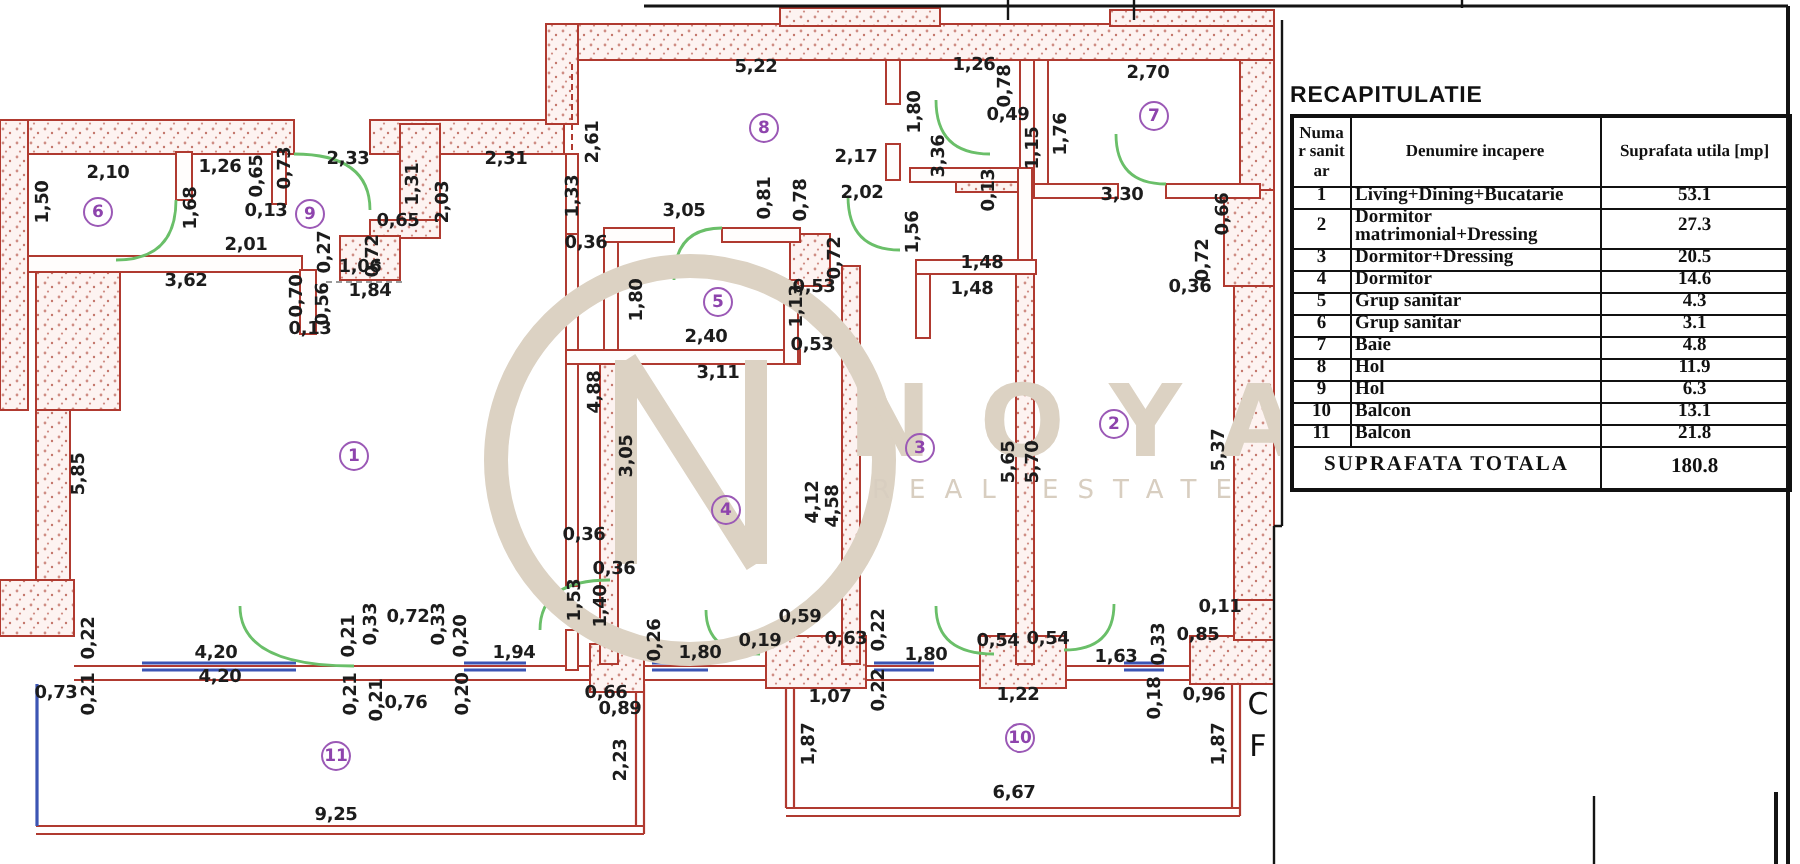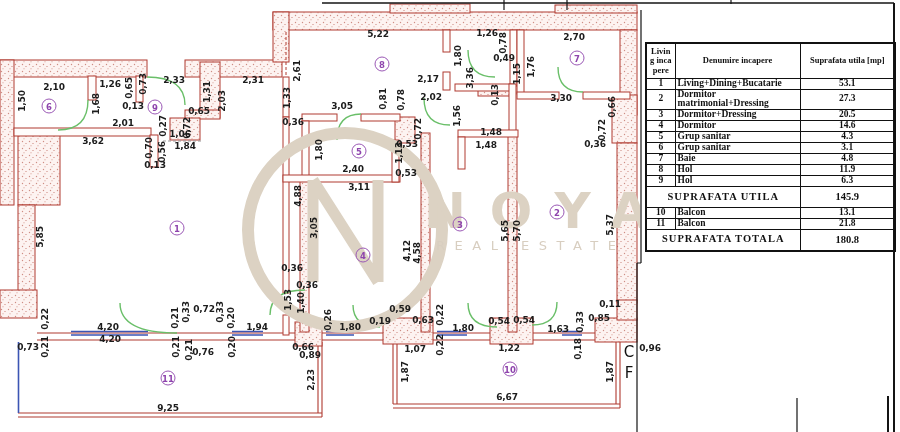--- a/index.html
+++ b/index.html
@@ -234,21 +234,21 @@
       <span class="dim rot" style="left: 440px; top: 315px;">0,22</span>
       <span class="dim rot" style="left: 440px; top: 345px;">0,22</span>
       <span class="dim" style="left: 463px; top: 328px;">1,80</span>
       <span class="dim" style="left: 415px; top: 349px;">1,07</span>
       <span class="dim" style="left: 499px; top: 321px;">0,54</span>
       <span class="dim" style="left: 524px; top: 320px;">0,54</span>
       <span class="dim" style="left: 509px; top: 348px;">1,22</span>
       <span class="dim" style="left: 558px; top: 329px;">1,63</span>
       <span class="dim rot" style="left: 580px; top: 322px;">0,33</span>
       <span class="dim rot" style="left: 578px; top: 349px;">0,18</span>
-      <span class="dim" style="left: 602px; top: 348px; margin-left: 48px;">0,96</span>
+      <span class="dim" style="left: 602px; top: 348px;">0,96</span>
       <span class="dim" style="left: 610px; top: 304px;">0,11</span>
       <span class="dim" style="left: 599px; top: 318px;">0,85</span>
       <span class="dim rot" style="left: 405px; top: 372px;">1,87</span>
       <span class="dim rot" style="left: 610px; top: 372px;">1,87</span>
       <span class="dim" style="left: 507px; top: 397px;">6,67</span>
       <span class="room" style="left: 177px; top: 228px;">1</span>
       <span class="room" style="left: 557px; top: 212px;">2</span>
       <span class="room" style="left: 460px; top: 224px;">3</span>
       <span class="room" style="left: 363px; top: 255px;">4</span>
       <span class="room" style="left: 359px; top: 151px;">5</span>
@@ -256,29 +256,30 @@
       <span class="room" style="left: 577px; top: 58px;">7</span>
       <span class="room" style="left: 382px; top: 64px;">8</span>
       <span class="room" style="left: 155px; top: 107px;">9</span>
       <span class="room" style="left: 510px; top: 369px;">10</span>
       <span class="room" style="left: 168px; top: 378px;">11</span>
       <span class="plot-letter" style="left: 629px; top: 352px;">C</span>
       <span class="plot-letter" style="left: 629px; top: 373px;">F</span>
     </div>
 
   <div id="recap">
+    <div id="recap-title">RECAPITULATIE</div>
     <table>
       <colgroup>
           <col style="width:29px">
           <col style="width:125px">
           <col style="width:95px">
         </colgroup>
       <thead>
         <tr>
-          <th class="h-num">Living incapere</th>
+          <th class="h-num">Numar sanitar</th>
           <th class="h-name">Denumire incapere</th>
           <th class="h-area">Suprafata utila [mp]</th>
         </tr>
       </thead>
       <tbody id="recap-body">
           <tr>
             <td class="num">1</td>
             <td class="name">Living+Dining+Bucatarie</td>
             <td class="area">53.1</td>
           </tr>
@@ -315,24 +316,20 @@
           <tr>
             <td class="num">8</td>
             <td class="name">Hol</td>
             <td class="area">11.9</td>
           </tr>
           <tr>
             <td class="num">9</td>
             <td class="name">Hol</td>
             <td class="area">6.3</td>
           </tr>
-          <tr class="total">
-            <td class="merge name" colspan="2">SUPRAFATA  UTILA</td>
-            <td class="area">145.9</td>
-          </tr>
           <tr>
             <td class="num">10</td>
             <td class="name">Balcon</td>
             <td class="area">13.1</td>
           </tr>
           <tr>
             <td class="num">11</td>
             <td class="name">Balcon</td>
             <td class="area">21.8</td>
           </tr>

